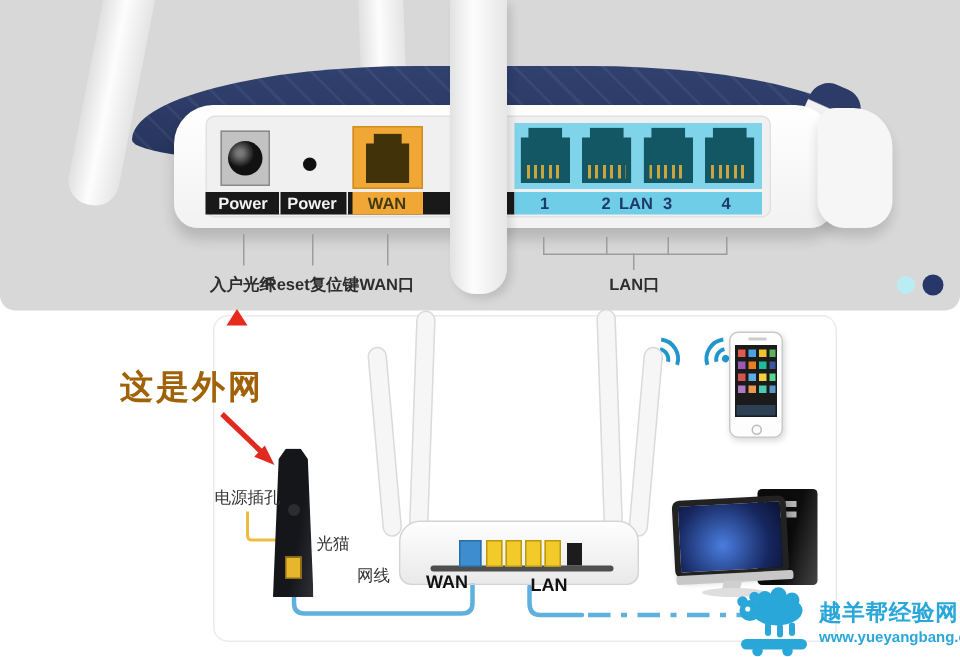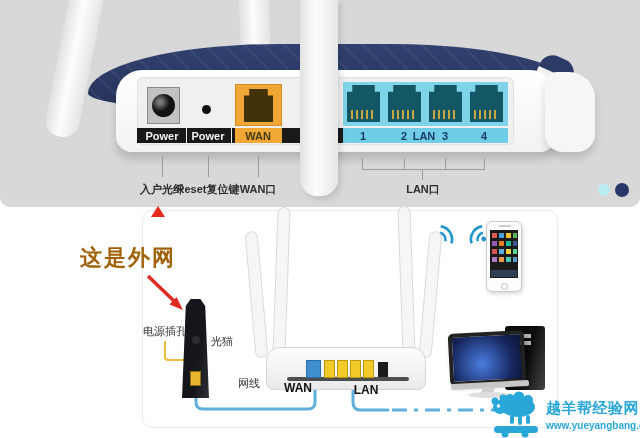--- a/index.html
+++ b/index.html
@@ -213,21 +213,21 @@
       </g>
     </svg>
 
     <span class="note-red">这是外网</span>
 
     <div class="modem"></div>
     <div class="modem-ind"></div>
     <div class="modem-port"></div>
 
     <span class="lbl" style="left:143px;top:324px">电源插孔</span>
-    <span class="lbl" style="left:211px;top:334px">光猫</span>
+    <span class="lbl" style="left:211px;top:355px">光猫</span>
     <span class="lbl" style="left:238px;top:376px">网线</span>
 
     <div class="dant da1"></div>
     <div class="dant da2"></div>
     <div class="dant da3"></div>
     <div class="dant da4"></div>
     <div class="drouter"></div>
     <div class="groove"></div>
     <div class="dwan"></div>
     <div class="dlan dl1"></div>

